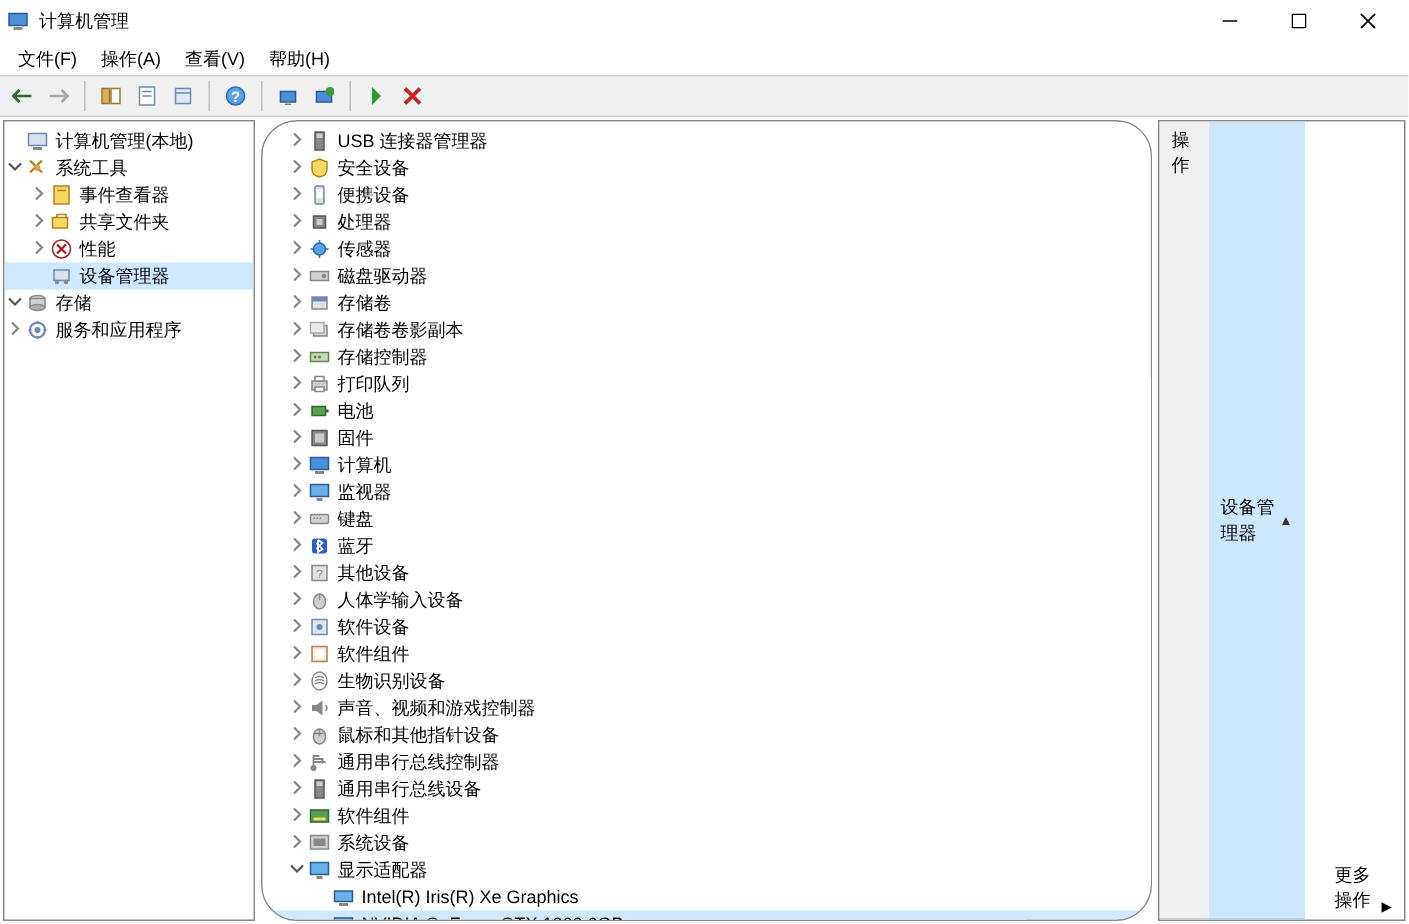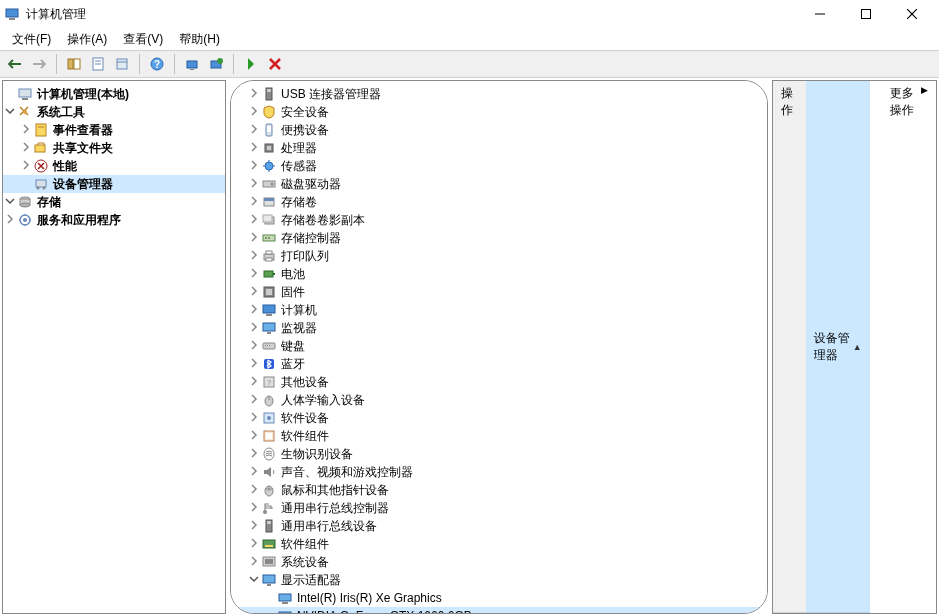--- a/index.html
+++ b/index.html
@@ -74,21 +74,21 @@
       display: flex;
       flex: 1;
       min-height: 0;
     }
     .pane {
       border: 1px solid #888;
       margin: 2px;
       overflow: auto;
       background: #fff;
     }
-    .pane.left { width: 224px; padding: 4px 0; font-weight: bold; }
+    .pane.left { width: 168px; padding: 4px 0; }
     .pane.center { flex: 1; padding: 4px 0; border-radius: 24px; }
     .pane.right { width: 165px; display: flex; flex-direction: row; }
     
     .tree-row {
       display: flex;
       align-items: center;
       height: 18px;
       padding: 0 4px 0 0;
       white-space: nowrap;
       cursor: default;
@@ -129,21 +129,21 @@
     }
     .actions-subhead .tri {
       font-size: 9px;
       color: #333;
     }
     .action-item {
       padding: 4px 8px 4px 20px;
       font-size: 12px;
       cursor: default;
       display: flex;
-      align-items: flex-start;
+      align-items: flex-end;
       justify-content: space-between;
     }
     .action-item .chev { font-size: 9px; }
     
     .pane::-webkit-scrollbar { width: 16px; }
     .pane::-webkit-scrollbar-track { background: #f0f0f0; }
     .pane::-webkit-scrollbar-thumb { background: #c0c0c0; }
   </style>
 </head>
 <body>

